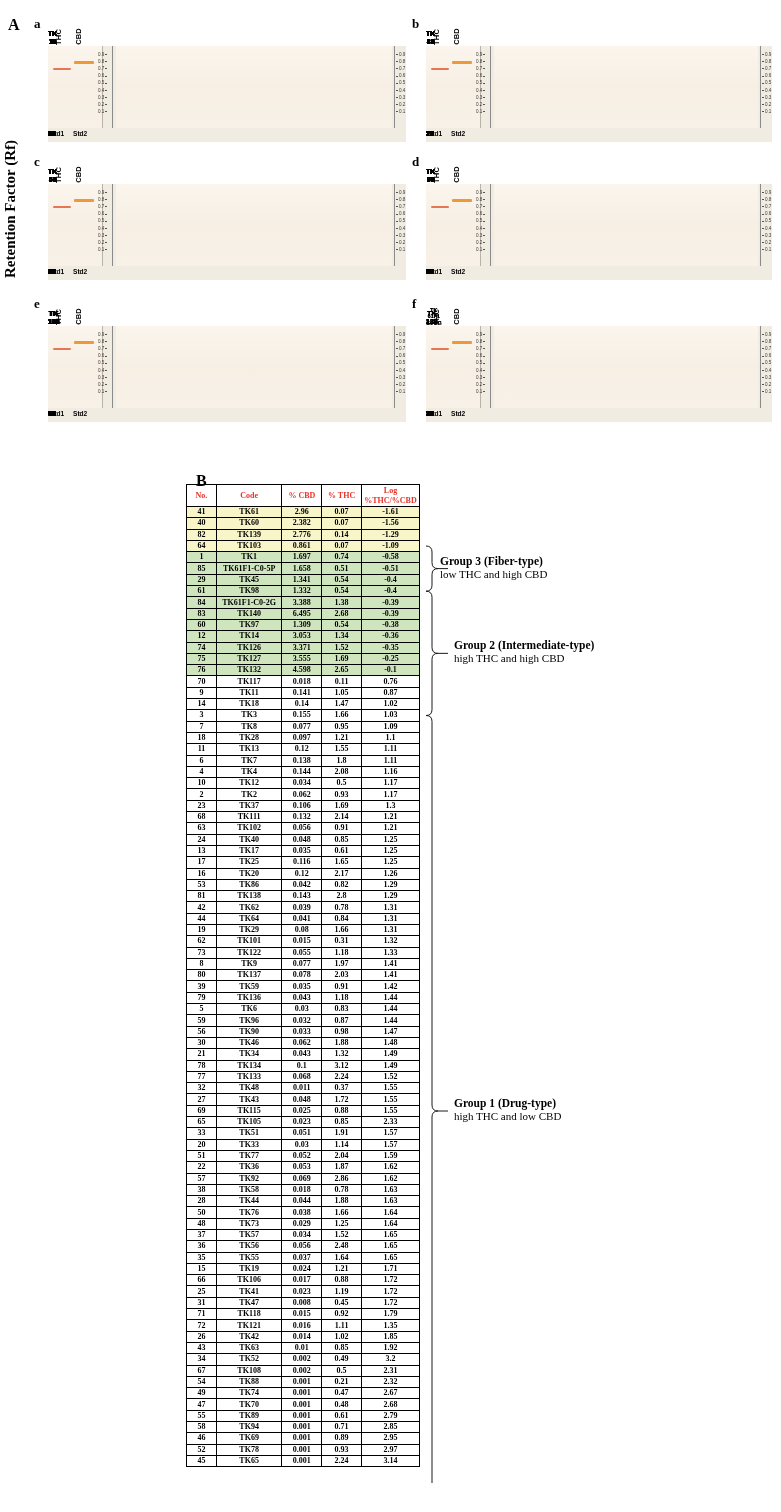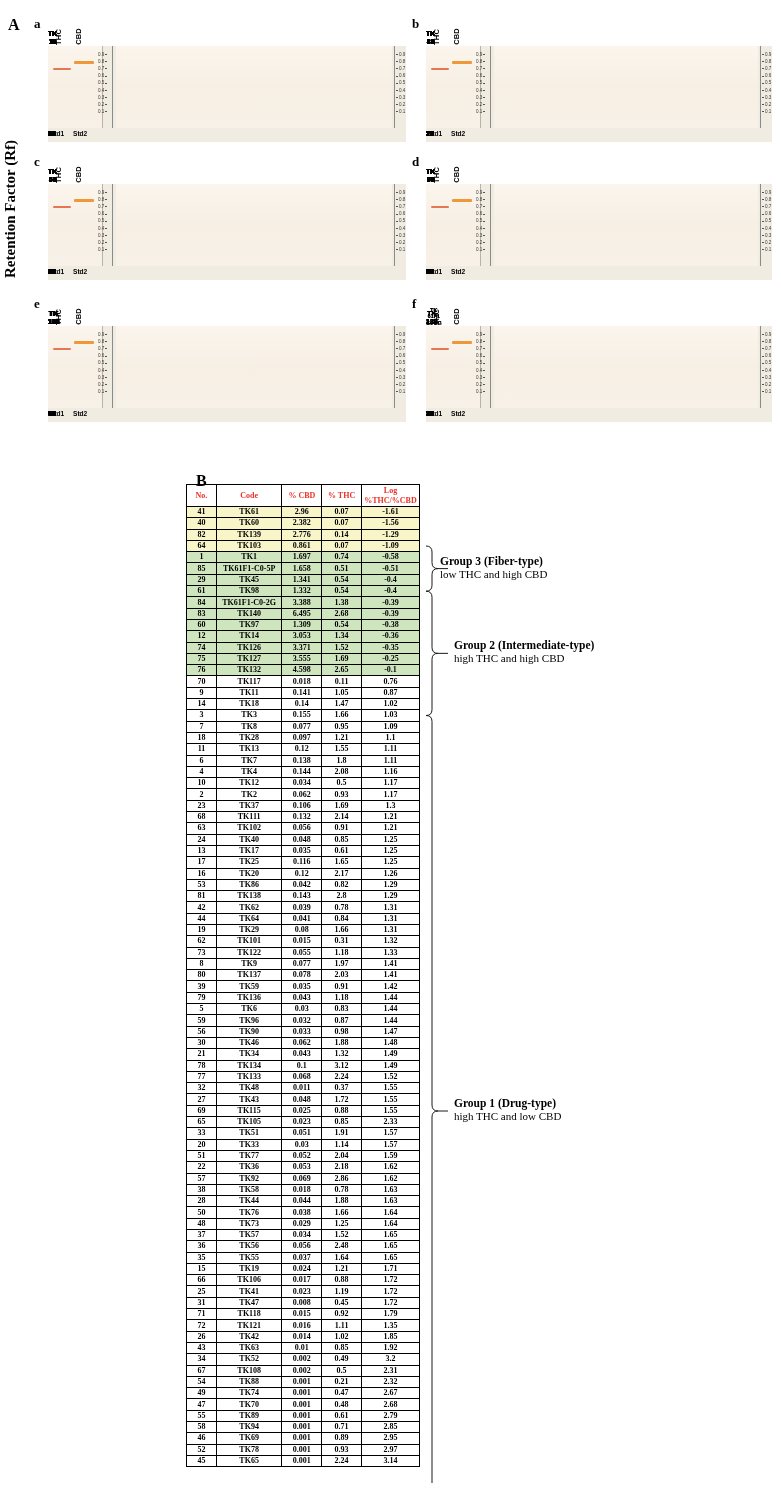--- a/index.html
+++ b/index.html
@@ -1258,21 +1258,21 @@
             <td class="c-no">51</td>
             <td class="c-code">TK77</td>
             <td class="c-cbd">0.052</td>
             <td class="c-thc">2.04</td>
             <td class="c-log">1.59</td>
           </tr>
           <tr class="g1">
             <td class="c-no">22</td>
             <td class="c-code">TK36</td>
             <td class="c-cbd">0.053</td>
-            <td class="c-thc">2.18</td>
+            <td class="c-thc">1.87</td>
             <td class="c-log">1.62</td>
           </tr>
           <tr class="g1">
             <td class="c-no">57</td>
             <td class="c-code">TK92</td>
             <td class="c-cbd">0.069</td>
             <td class="c-thc">2.86</td>
             <td class="c-log">1.62</td>
           </tr>
           <tr class="g1">

